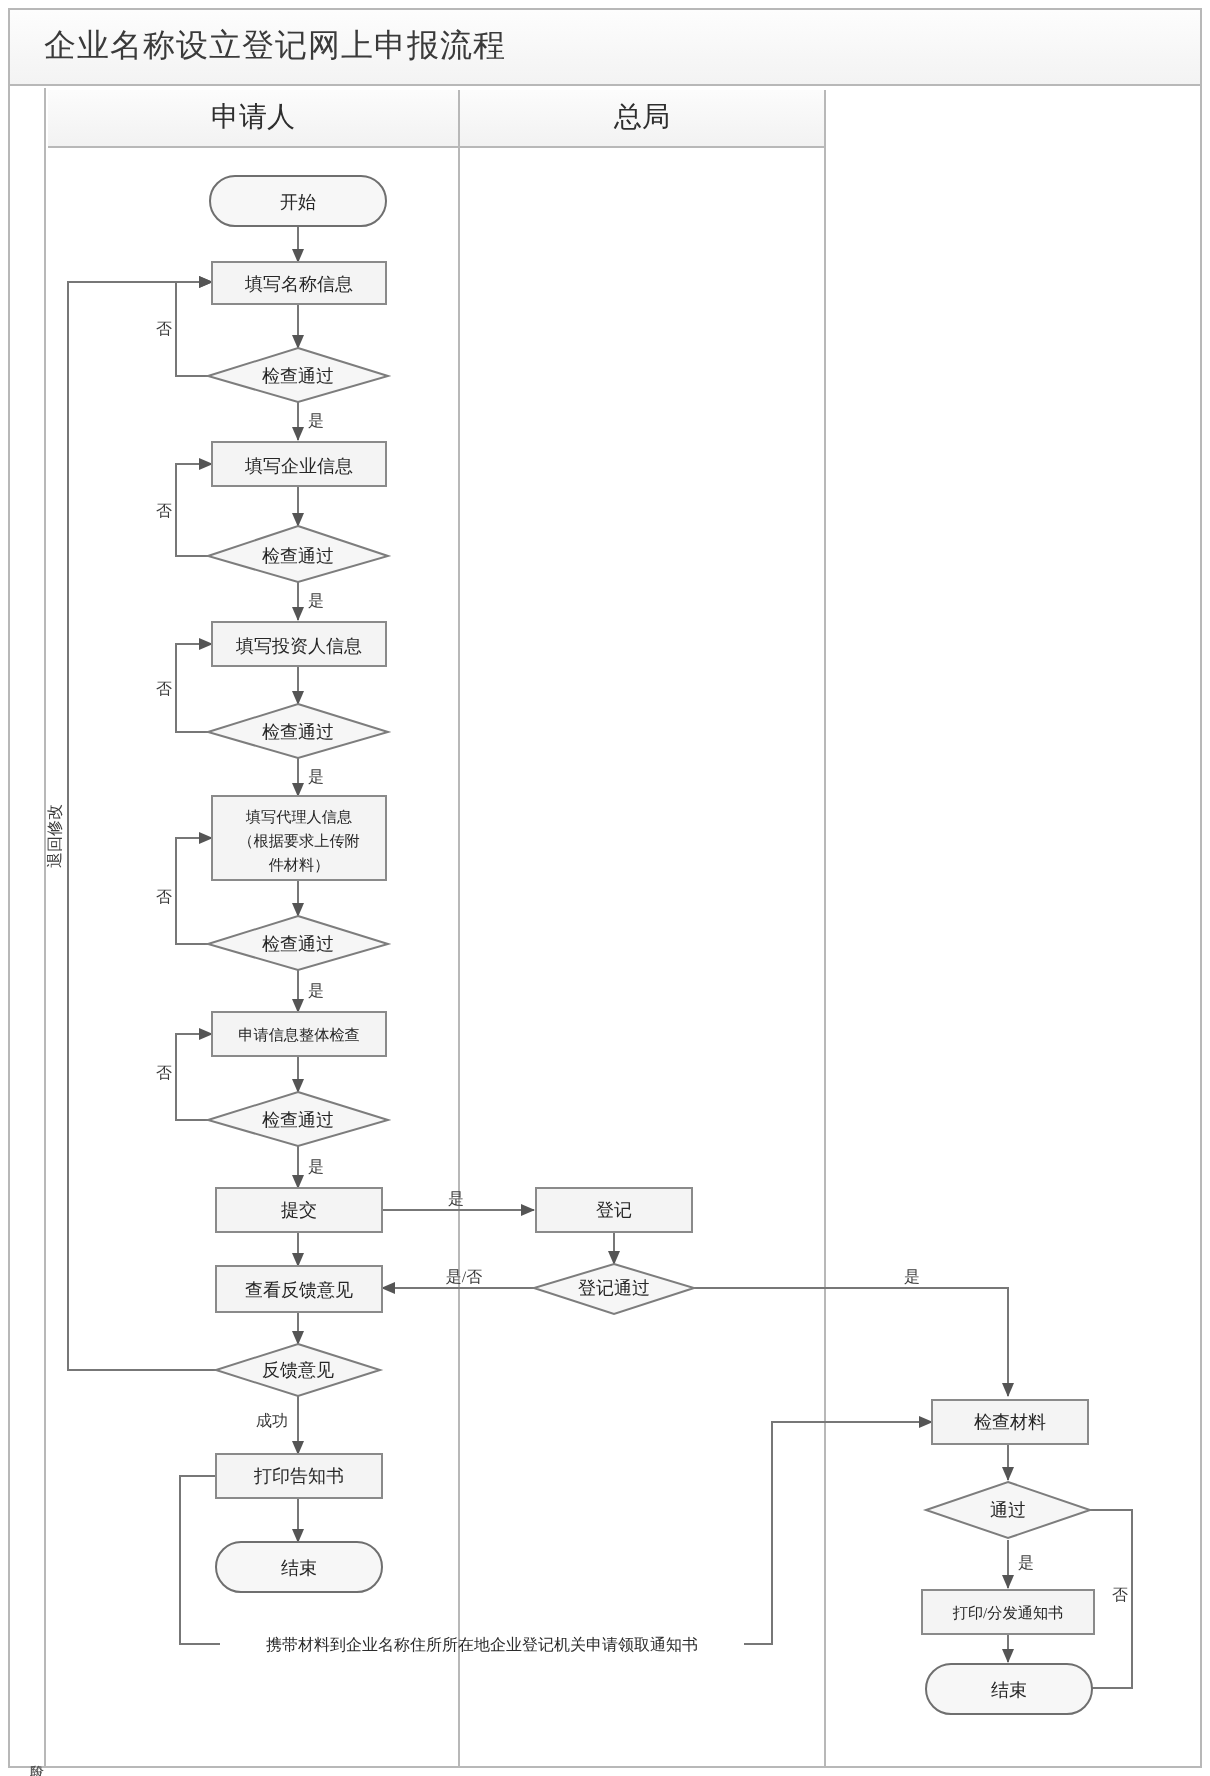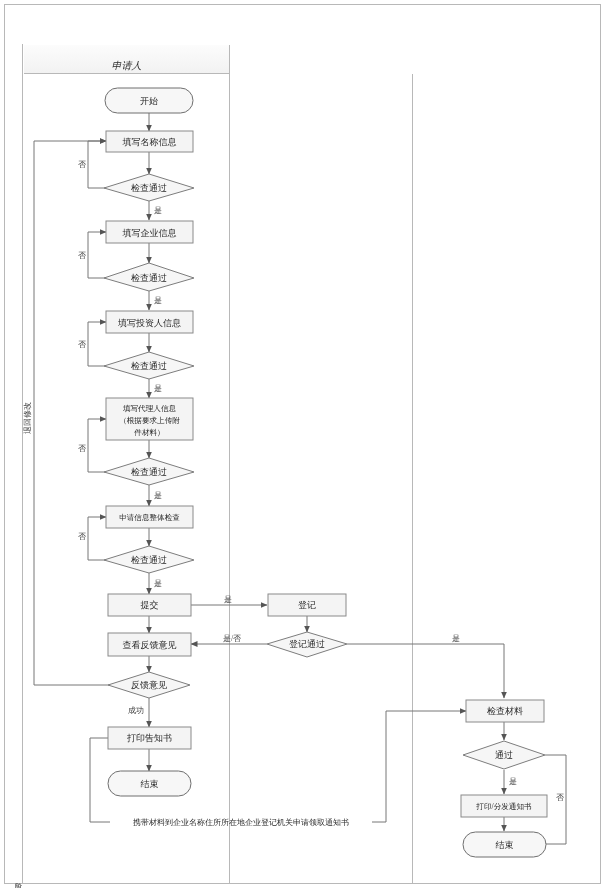--- a/index.html
+++ b/index.html
@@ -62,25 +62,24 @@
   }
   
   .lane-head {
     position: absolute;
     top: 45px;
     height: 29px;
     background: linear-gradient(#fcfcfc, #f2f2f2);
     border-bottom: 1px solid #b8b8b8;
     border-right: 1px solid #b8b8b8;
     display: flex;
-    align-items: flex-end;
+    align-items: center;
     justify-content: center;
-    font-size: 10px;
+    font-size: 14px;
     color: #2e2e2e;
-    font-style: italic;
   }
   .lane-head.l1 { left: 24px;  width: 206px; }
   .lane-head.l2 { left: 230px; width: 183px; }
   .lane-head.l3 { left: 413px; width: 187px; border-right: none; }
 
   .lane-body {
     position: absolute;
     top: 74px;
     height: 809px;
     border-right: 1px solid #b8b8b8;
@@ -113,27 +112,33 @@
   .vertTxt  { font-family: "Liberation Serif","DejaVu Serif",serif;
               font-size: 8px; fill: #3a3a3a; text-anchor: middle; }
 </style>
 </head>
 <body>
 
 <div id="page">
 
   <div class="outer-frame"></div>
 
+  <div class="title-bar">
+    <div class="title-text">企业名称设立登记网上申报流程</div>
+  </div>
 
   <div class="phase-col">
     <div class="phase-label">阶段</div>
   </div>
 
   <div class="lane-head l1">
     <span>申请人</span>
+  </div>
+  <div class="lane-head l2">
+    <span>总局</span>
   </div>
 
   <div class="lane-body l1"></div>
   <div class="lane-body l2"></div>
   <div class="lane-body l3"></div>
 
   <svg class="diagram" viewBox="0 0 605 888">
     <defs>
       <marker id="ah" markerWidth="8" markerHeight="8" refX="6.5" refY="3" orient="auto" markerUnits="strokeWidth">
         <path d="M0,0 L7,3 L0,6 z" fill="#555555"></path>

